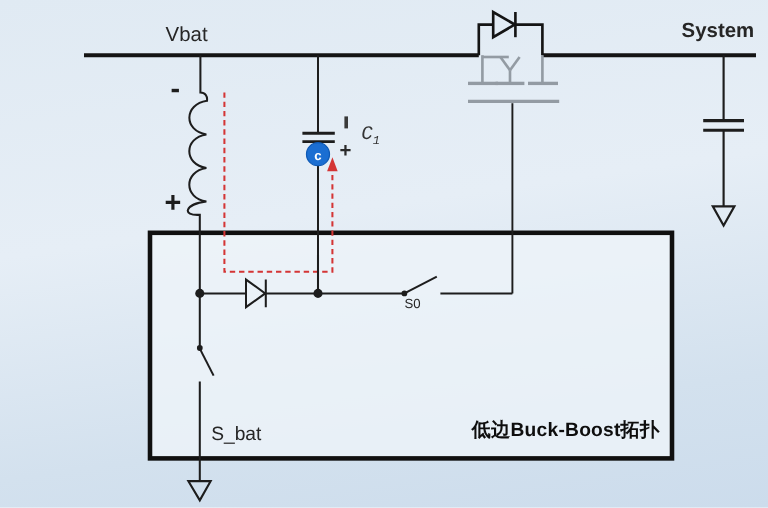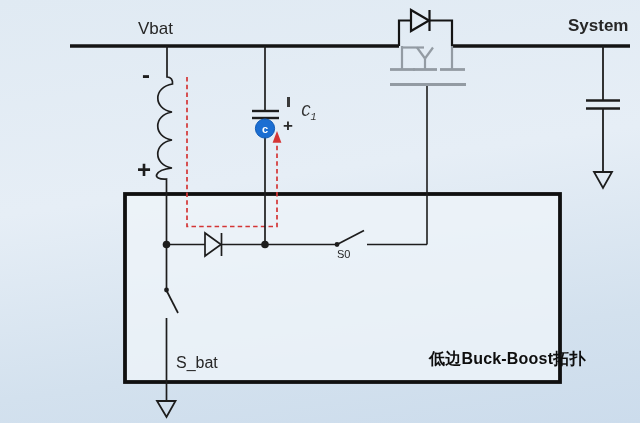--- a/index.html
+++ b/index.html
@@ -16,21 +16,21 @@
   .lbl-vbat{left:138px;top:20px;font-size:17px;}
   .lbl-system{left:568px;top:17px;font-size:17px;font-weight:bold;}
   .lbl-ind-minus{left:142px;top:63px;font-size:24px;font-weight:700;color:#1d1d1d;}
   .lbl-ind-plus{left:137px;top:158px;font-size:24px;font-weight:600;color:#1d1d1d;}
   .lbl-c1{left:301px;top:104px;font-size:16px;font-style:italic;font-family:Liberation Mono, monospace;color:#333;}
   .lbl-c1 sub{font-size:10px;}
   .tick-c1{position:absolute;left:287px;top:97px;width:2.5px;height:10px;background:#3a3a3a;}
   .lbl-c1-plus{left:283px;top:117px;font-size:17px;font-weight:600;color:#2a2a2a;}
   .lbl-s0{left:337px;top:249px;font-size:11px;}
   .lbl-sbat{left:176px;top:315px;font-size:16px;margin-top:40px;}
-  .lbl-caption{left:393px;top:351px;font-size:16px;font-weight:600;color:#0e0e0e;letter-spacing:.2px;margin-left:36px;}
+  .lbl-caption{left:393px;top:351px;font-size:16px;font-weight:600;color:#0e0e0e;letter-spacing:.2px;}
   text{font-family:"Liberation Sans",sans-serif;}
 </style>
 </head>
 <body>
 
 <div class="stage">
 
   <svg width="640" height="423" viewBox="0 0 640 423">
 
     <rect x="125" y="194" width="435" height="188" fill="rgba(238,244,249,0.8)" stroke="#101010" stroke-width="3.8"></rect>

